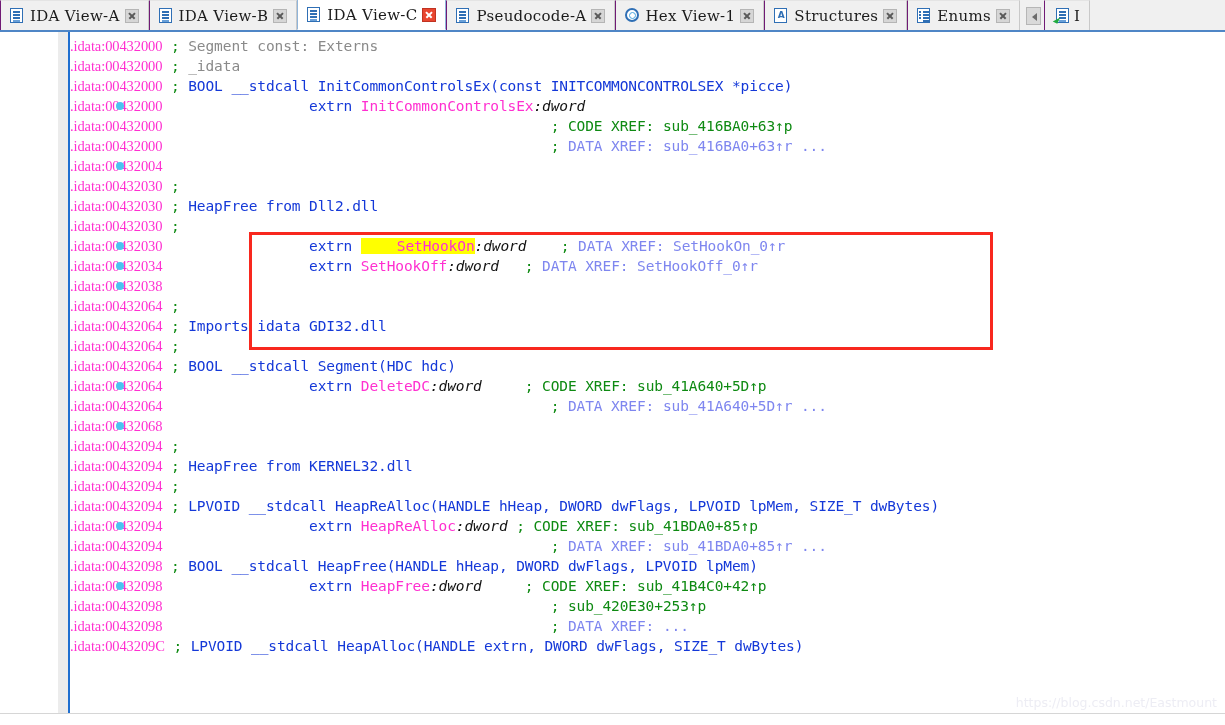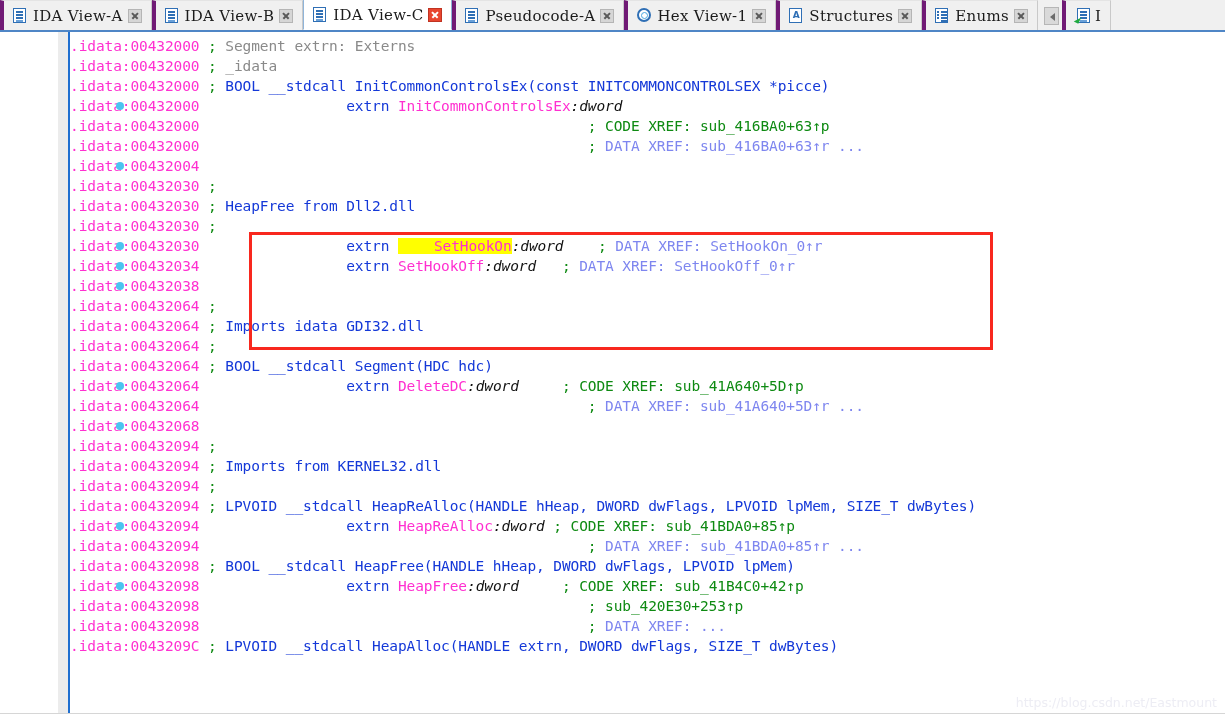--- a/index.html
+++ b/index.html
@@ -20,21 +20,21 @@
     display:flex;align-items:flex-end;
     box-sizing:border-box;
   }
   .tab{
     position:relative;
     height:30px;
     display:flex;align-items:center;
     gap:5px;
     padding:0 9px 0 9px;
     background:#f0f0f0;
-    border-left:4px solid #701a75;
+    border-left:1px solid #701a75;
     border-right:1px solid #c9c9c9;
     border-top:1px solid #e4e4e4;
     box-sizing:border-box;
     font-family:"DejaVu Serif","Liberation Serif",serif;
     font-size:15px;
     color:#1b1b1b;
     white-space:nowrap;
     cursor:default;
   }
   .tab.active{
@@ -144,21 +144,21 @@
     font-size:14.5px;
     white-space:pre;
     letter-spacing:-0.1px;
   }
   .bullet{
     position:absolute;width:8px;height:8px;border-radius:50%;
     background:#4cc3f0;left:46px;
   }
 
   
-  .addr  {color:#ff2fd0;}
+  .addr  {color:#ff2fd0;font-family:Liberation Serif, serif;}
   .semi  {color:#0e8a12;}
   .cmt   {color:#8a8a8a;}
   .proto {color:#1438d8;}
   .kw    {color:#1438d8;}
   .name  {color:#ff2fd0;}
   .type  {color:#111111;font-style:italic;}
   .xcode {color:#0e8a12;}
   .xdata {color:#7e86ef;}
   .hl    {background:#ffff00;color:#ff2fd0;padding-left:36px;}
   .blk   {color:#111111;}
@@ -232,42 +232,42 @@
       </span>
       <span class="tab-label">I</span>
     </div>
   </div>
 
 <div id="codewrap">
   <div id="arrowgutter"></div>
   <div id="greystrip"></div>
   <div id="blueline"></div>
   <div id="lines">
-      <div class="line"><span class="addr">.idata:00432000</span><span class="semi"> ; </span><span class="cmt">Segment extrn: Externs</span></div>
+      <div class="line"><span class="addr">.idata:00432000</span><span class="semi"> ; </span><span class="cmt">Segment const: Externs</span></div>
       <div class="line"><span class="addr">.idata:00432000</span><span class="semi"> ; </span><span class="cmt">_idata</span></div>
       <div class="line"><span class="addr">.idata:00432000</span><span class="semi"> ; </span><span class="proto">BOOL __stdcall InitCommonControlsEx(const INITCOMMONCONTROLSEX *picce)</span></div>
       <div class="line"><span class="bullet" style="top: 6px;"></span><span class="addr">.idata:00432000</span><span class="blk">                 </span><span class="kw">extrn </span><span class="name">InitCommonControlsEx</span><span class="type">:dword</span></div>
       <div class="line"><span class="addr">.idata:00432000</span><span class="blk">                                             </span><span class="semi">; </span><span class="xcode">CODE XREF: sub_416BA0+63↑p</span></div>
       <div class="line"><span class="addr">.idata:00432000</span><span class="blk">                                             </span><span class="semi">; </span><span class="xdata">DATA XREF: sub_416BA0+63↑r ...</span></div>
       <div class="line"><span class="bullet" style="top: 6px;"></span><span class="addr">.idata:00432004</span></div>
       <div class="line"><span class="addr">.idata:00432030</span><span class="semi"> ;</span></div>
       <div class="line"><span class="addr">.idata:00432030</span><span class="semi"> ; </span><span class="proto">HeapFree from Dll2.dll</span></div>
       <div class="line"><span class="addr">.idata:00432030</span><span class="semi"> ;</span></div>
       <div class="line"><span class="bullet" style="top: 6px;"></span><span class="addr">.idata:00432030</span><span class="blk">                 </span><span class="kw">extrn </span><span class="hl">SetHookOn</span><span class="type">:dword</span><span class="blk">    </span><span class="semi">; </span><span class="xdata">DATA XREF: SetHookOn_0↑r</span></div>
       <div class="line"><span class="bullet" style="top: 6px;"></span><span class="addr">.idata:00432034</span><span class="blk">                 </span><span class="kw">extrn </span><span class="name">SetHookOff</span><span class="type">:dword</span><span class="blk">   </span><span class="semi">; </span><span class="xdata">DATA XREF: SetHookOff_0↑r</span></div>
       <div class="line"><span class="bullet" style="top: 6px;"></span><span class="addr">.idata:00432038</span></div>
       <div class="line"><span class="addr">.idata:00432064</span><span class="semi"> ;</span></div>
       <div class="line"><span class="addr">.idata:00432064</span><span class="semi"> ; </span><span class="proto">Imports idata GDI32.dll</span></div>
       <div class="line"><span class="addr">.idata:00432064</span><span class="semi"> ;</span></div>
       <div class="line"><span class="addr">.idata:00432064</span><span class="semi"> ; </span><span class="proto">BOOL __stdcall Segment(HDC hdc)</span></div>
       <div class="line"><span class="bullet" style="top: 6px;"></span><span class="addr">.idata:00432064</span><span class="blk">                 </span><span class="kw">extrn </span><span class="name">DeleteDC</span><span class="type">:dword</span><span class="blk">     </span><span class="semi">; </span><span class="xcode">CODE XREF: sub_41A640+5D↑p</span></div>
       <div class="line"><span class="addr">.idata:00432064</span><span class="blk">                                             </span><span class="semi">; </span><span class="xdata">DATA XREF: sub_41A640+5D↑r ...</span></div>
       <div class="line"><span class="bullet" style="top: 6px;"></span><span class="addr">.idata:00432068</span></div>
       <div class="line"><span class="addr">.idata:00432094</span><span class="semi"> ;</span></div>
-      <div class="line"><span class="addr">.idata:00432094</span><span class="semi"> ; </span><span class="proto">Imports from KERNEL32.dll</span></div>
+      <div class="line"><span class="addr">.idata:00432094</span><span class="semi"> ; </span><span class="proto">HeapFree from KERNEL32.dll</span></div>
       <div class="line"><span class="addr">.idata:00432094</span><span class="semi"> ;</span></div>
       <div class="line"><span class="addr">.idata:00432094</span><span class="semi"> ; </span><span class="proto">LPVOID __stdcall HeapReAlloc(HANDLE hHeap, DWORD dwFlags, LPVOID lpMem, SIZE_T dwBytes)</span></div>
       <div class="line"><span class="bullet" style="top: 6px;"></span><span class="addr">.idata:00432094</span><span class="blk">                 </span><span class="kw">extrn </span><span class="name">HeapReAlloc</span><span class="type">:dword</span><span class="blk"> </span><span class="semi">; </span><span class="xcode">CODE XREF: sub_41BDA0+85↑p</span></div>
       <div class="line"><span class="addr">.idata:00432094</span><span class="blk">                                             </span><span class="semi">; </span><span class="xdata">DATA XREF: sub_41BDA0+85↑r ...</span></div>
       <div class="line"><span class="addr">.idata:00432098</span><span class="semi"> ; </span><span class="proto">BOOL __stdcall HeapFree(HANDLE hHeap, DWORD dwFlags, LPVOID lpMem)</span></div>
       <div class="line"><span class="bullet" style="top: 6px;"></span><span class="addr">.idata:00432098</span><span class="blk">                 </span><span class="kw">extrn </span><span class="name">HeapFree</span><span class="type">:dword</span><span class="blk">     </span><span class="semi">; </span><span class="xcode">CODE XREF: sub_41B4C0+42↑p</span></div>
       <div class="line"><span class="addr">.idata:00432098</span><span class="blk">                                             </span><span class="semi">; </span><span class="xcode">sub_420E30+253↑p</span></div>
       <div class="line"><span class="addr">.idata:00432098</span><span class="blk">                                             </span><span class="semi">; </span><span class="xdata">DATA XREF: ...</span></div>
       <div class="line"><span class="addr">.idata:0043209C</span><span class="semi"> ; </span><span class="proto">LPVOID __stdcall HeapAlloc(HANDLE extrn, DWORD dwFlags, SIZE_T dwBytes)</span></div>
     </div>

